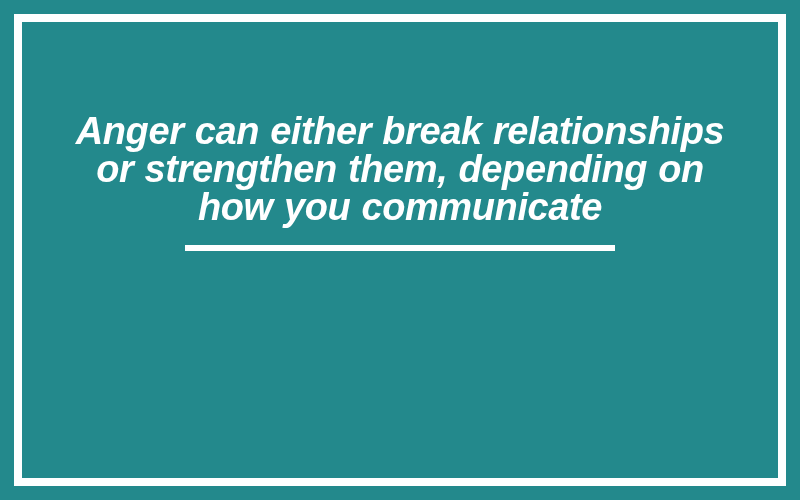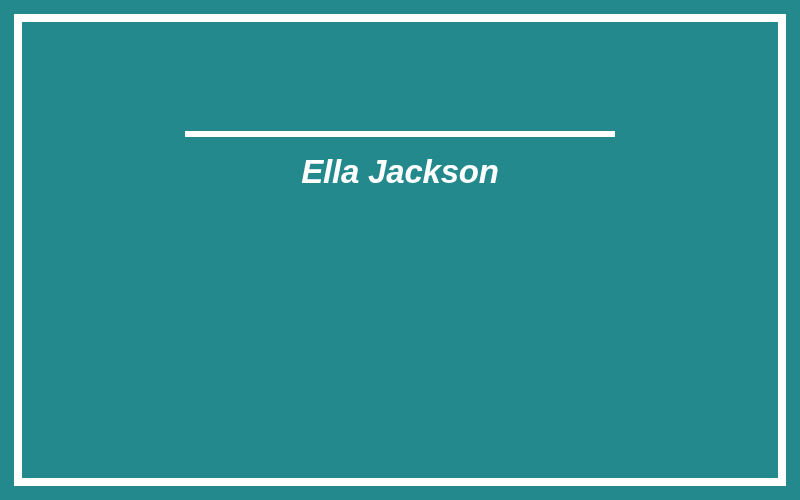--- a/index.html
+++ b/index.html
@@ -89,22 +89,22 @@
 </style>
 </head>
 <body>
 
 <div class="quote-card">
   <div class="card-frame">
     <div class="card-inner">
 
       <div class="content-stack">
 
+        <p class="quote-text">Anger can either break relationships or strengthen them, depending on how you communicate</p>
 
         <div class="divider"></div>
 
-        <p class="author-name">Ella Jackson</p>
 
       </div>
 
     </div>
   </div>
 </div>
 
 </body></html>

